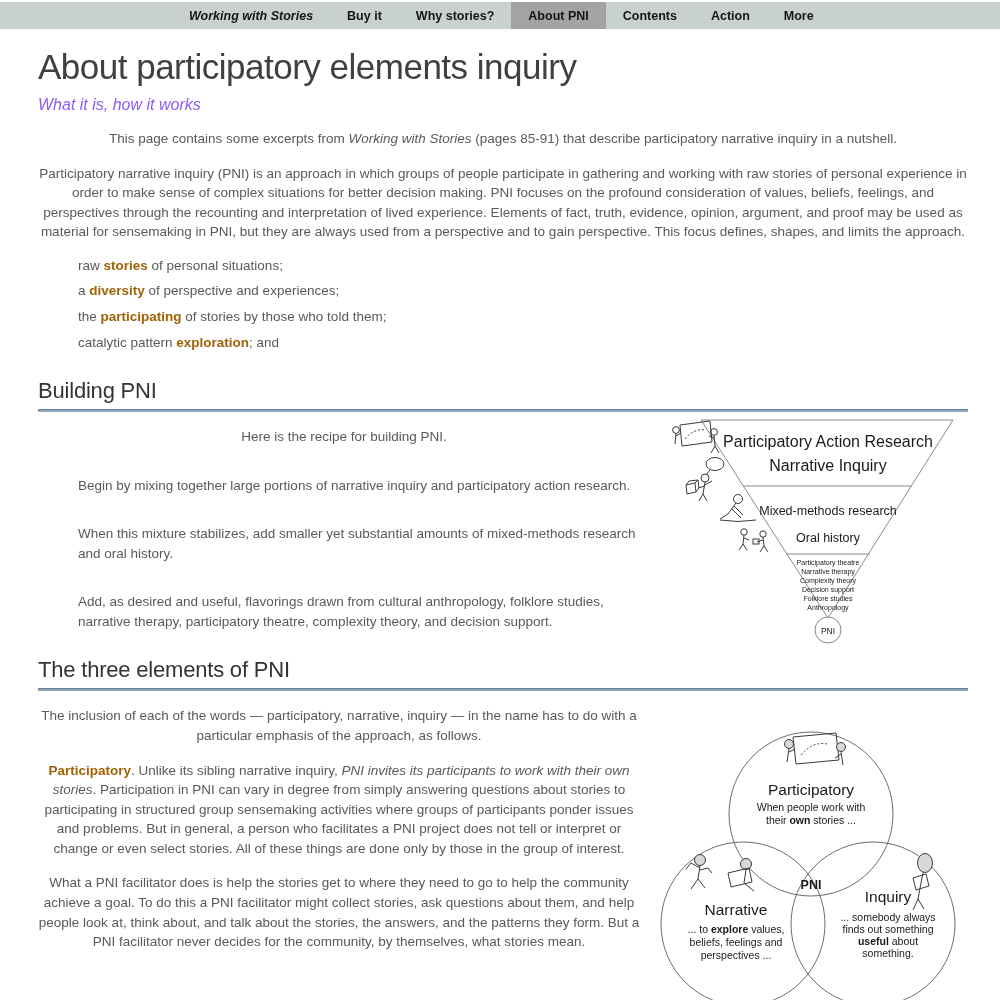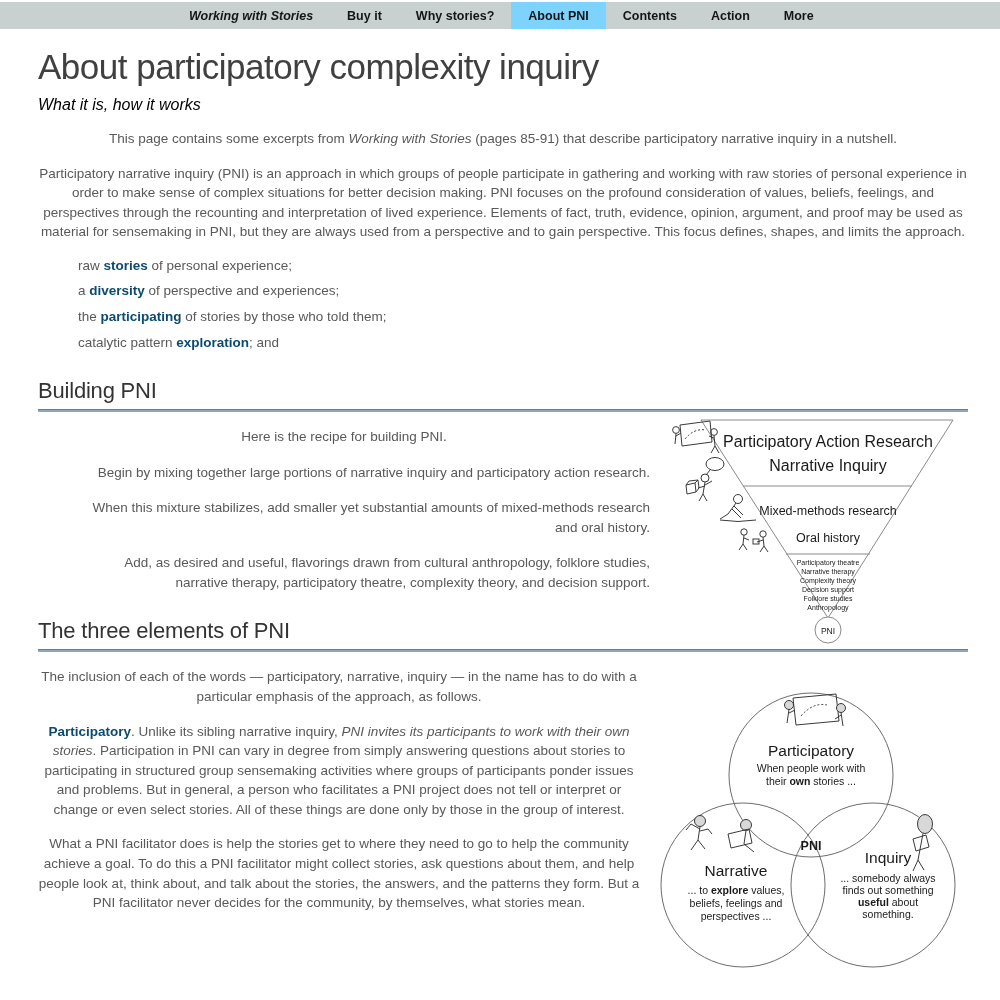--- a/index.html
+++ b/index.html
@@ -7,34 +7,34 @@
   body { font-family: "Liberation Sans", "DejaVu Sans", sans-serif; color: #595959; }
 
   
   .navbar {
     margin-top: 2px; height: 27px; background: #c8d0d0;
     display: flex; align-items: stretch; font-size: 12.5px; font-weight: bold; color: #151515;
   }
   .nav-spacer { width: 172px; }
   .nav-tab { padding: 0 17px; display: flex; align-items: center; cursor: pointer; white-space: nowrap; }
   .nav-tab.brand { font-style: italic; }
-  .nav-tab.active { background: #7dd3fc; }
+  .nav-tab.active { background: #a3a3a3; }
 
   
   .content { padding: 18px 32px 0 38px; }
 
   h1.page-title { font-size: 35px; font-weight: 200; color: #404040; letter-spacing: -0.5px; }
-  .page-subtitle { font-size: 16px; font-style: italic; font-weight: 300; color: #000000; margin-top: 9px; }
+  .page-subtitle { font-size: 16px; font-style: italic; font-weight: 300; color: #8b5cf6; margin-top: 9px; }
 
   p.body-p { font-size: 13.5px; line-height: 1.45; margin-top: 15px; max-width: 940px; text-align: center; }
   .indent { margin-left: 40px; }
   .list-block { margin-top: 14px; }
   .list-item { font-size: 13.5px; line-height: 1.45; margin-top: 6px; }
-  .step { font-size: 13.5px; line-height: 1.45; margin-top: 16px; text-align: right; }
-  span.b { font-weight: 700; color: #0c4a6e; }
+  .step { font-size: 13.5px; line-height: 1.45; margin-top: 29px; }
+  span.b { font-weight: 700; color: #a16207; }
   span.i { font-style: italic; }
 
   h3.section-heading {
     font-size: 22px; font-weight: 400; color: #333; margin-top: 26px; letter-spacing: -0.2px;
   }
   h3.section-heading::after {
     content: ""; display: block; height: 2px; background: #8fa5b9;
     border-top: 1px solid #647f9a; margin-top: 5px;
   }
 
@@ -60,28 +60,28 @@
   <div class="nav-tab">Buy it</div>
   <div class="nav-tab">Why stories?</div>
   <div class="nav-tab active">About PNI</div>
   <div class="nav-tab">Contents</div>
   <div class="nav-tab">Action</div>
   <div class="nav-tab">More</div>
 </nav>
 
 <main class="content">
 
-  <h1 class="page-title">About participatory complexity inquiry</h1>
+  <h1 class="page-title">About participatory elements inquiry</h1>
   <div class="page-subtitle">What it is, how it works</div>
 
   <p class="body-p"><span>This page contains some excerpts from </span><span class="i">Working with Stories</span><span> (pages 85-91) that describe participatory narrative inquiry in a nutshell.</span></p>
   <p class="body-p"><span>Participatory narrative inquiry (PNI) is an approach in which groups of people participate in gathering and working with raw stories of personal experience in order to make sense of complex situations for better decision making. PNI focuses on the profound consideration of values, beliefs, feelings, and perspectives through the recounting and interpretation of lived experience. Elements of fact, truth, evidence, opinion, argument, and proof may be used as material for sensemaking in PNI, but they are always used from a perspective and to gain perspective. This focus defines, shapes, and limits the approach.</span></p>
 
   <div class="list-block indent">
-    <div class="list-item"><span>raw </span><span class="b">stories</span><span> of personal experience;</span></div>
+    <div class="list-item"><span>raw </span><span class="b">stories</span><span> of personal situations;</span></div>
     <div class="list-item"><span>a </span><span class="b">diversity</span><span> of perspective and experiences;</span></div>
     <div class="list-item"><span>the </span><span class="b">participating</span><span> of stories by those who told them;</span></div>
     <div class="list-item"><span>catalytic pattern </span><span class="b">exploration</span><span>; and</span></div>
   </div>
 
   <h3 class="section-heading">Building PNI</h3>
 
   <div class="diagram-float triangle-wrap">
     <svg width="300" height="232" viewBox="0 0 300 232">
 

